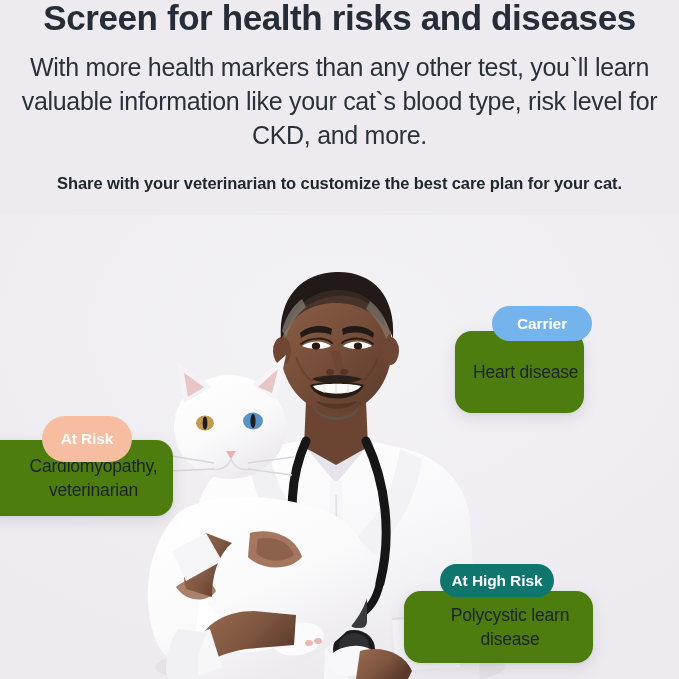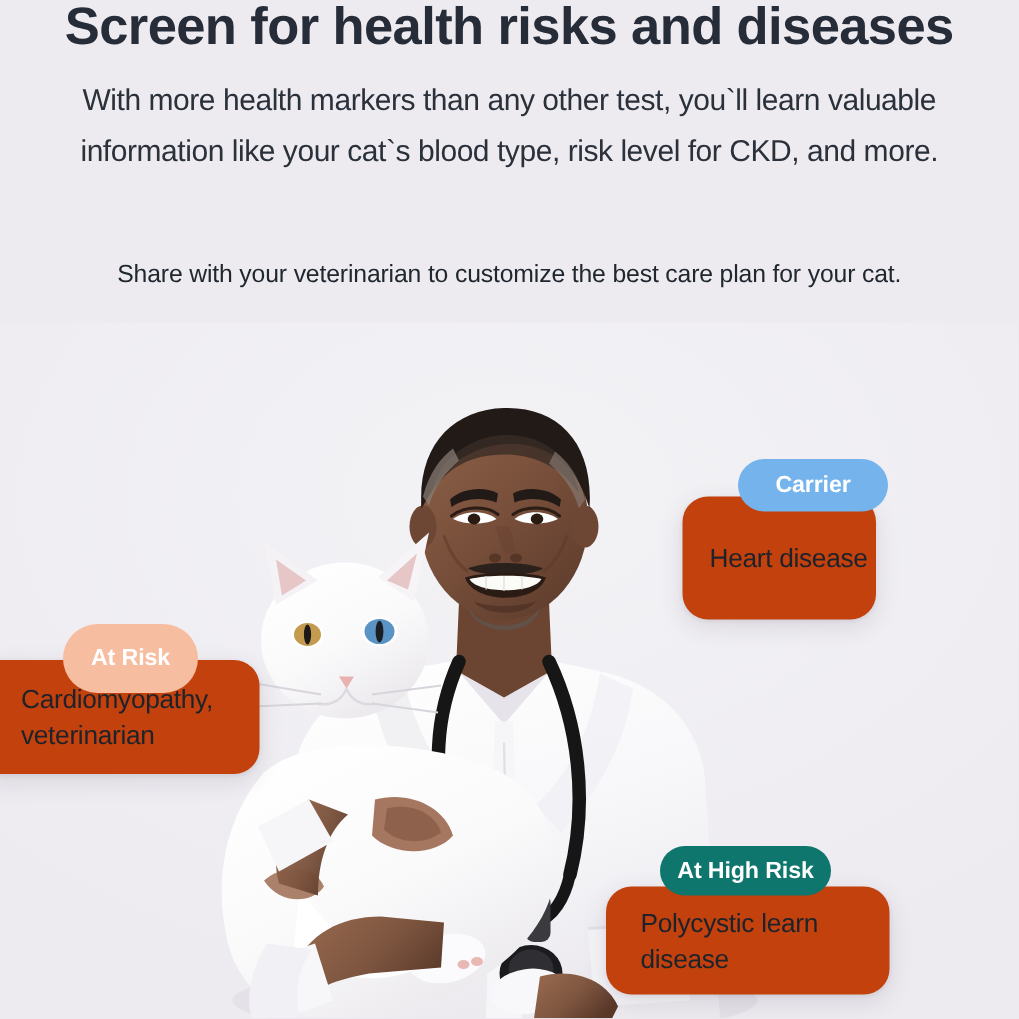--- a/index.html
+++ b/index.html
@@ -23,32 +23,32 @@
     font-size:35px;
     font-weight:bold;
     letter-spacing:-0.4px;
     color:#262d38;
     line-height:44px;
   }
   .subhead {
     position:absolute;
     top:50px; left:16px; width:647px;
     text-align:center;
-    font-size:20px;
+    font-size:25px;
     font-weight:400;
     color:#2b313b;
     line-height:34px;
     letter-spacing:-0.3px;
   }
   .caption {
     position:absolute;
     top:172px; left:16px; width:647px;
     text-align:center;
     font-size:16.5px;
-    font-weight:400;
+    font-weight:700;
     color:#21272f;
     line-height:23px;
     letter-spacing:-0.1px;
   }
 
   
   .photo {
     position:absolute;
     left:0; top:215px;
     width:679px; height:464px;
@@ -64,26 +64,27 @@
     font-size:15.5px;
     font-weight:bold;
     letter-spacing:-0.1px;
     display:flex;
     align-items:center;
     justify-content:center;
     z-index:6;
   }
   .card {
     position:absolute;
-    background:#c2410c;
+    background:#4d7c0f;
     border-radius:17px;
     box-shadow:0 5px 16px rgba(60,55,80,0.13), 0 1px 3px rgba(60,55,80,0.08);
     z-index:5;
     display:flex;
     align-items:center;
+    text-align:center;
   }
   .card .card-text {
     font-size:17.5px;
     font-weight:400;
     color:#1d222b;
     line-height:24px;
     letter-spacing:-0.2px;
   }
 
   

